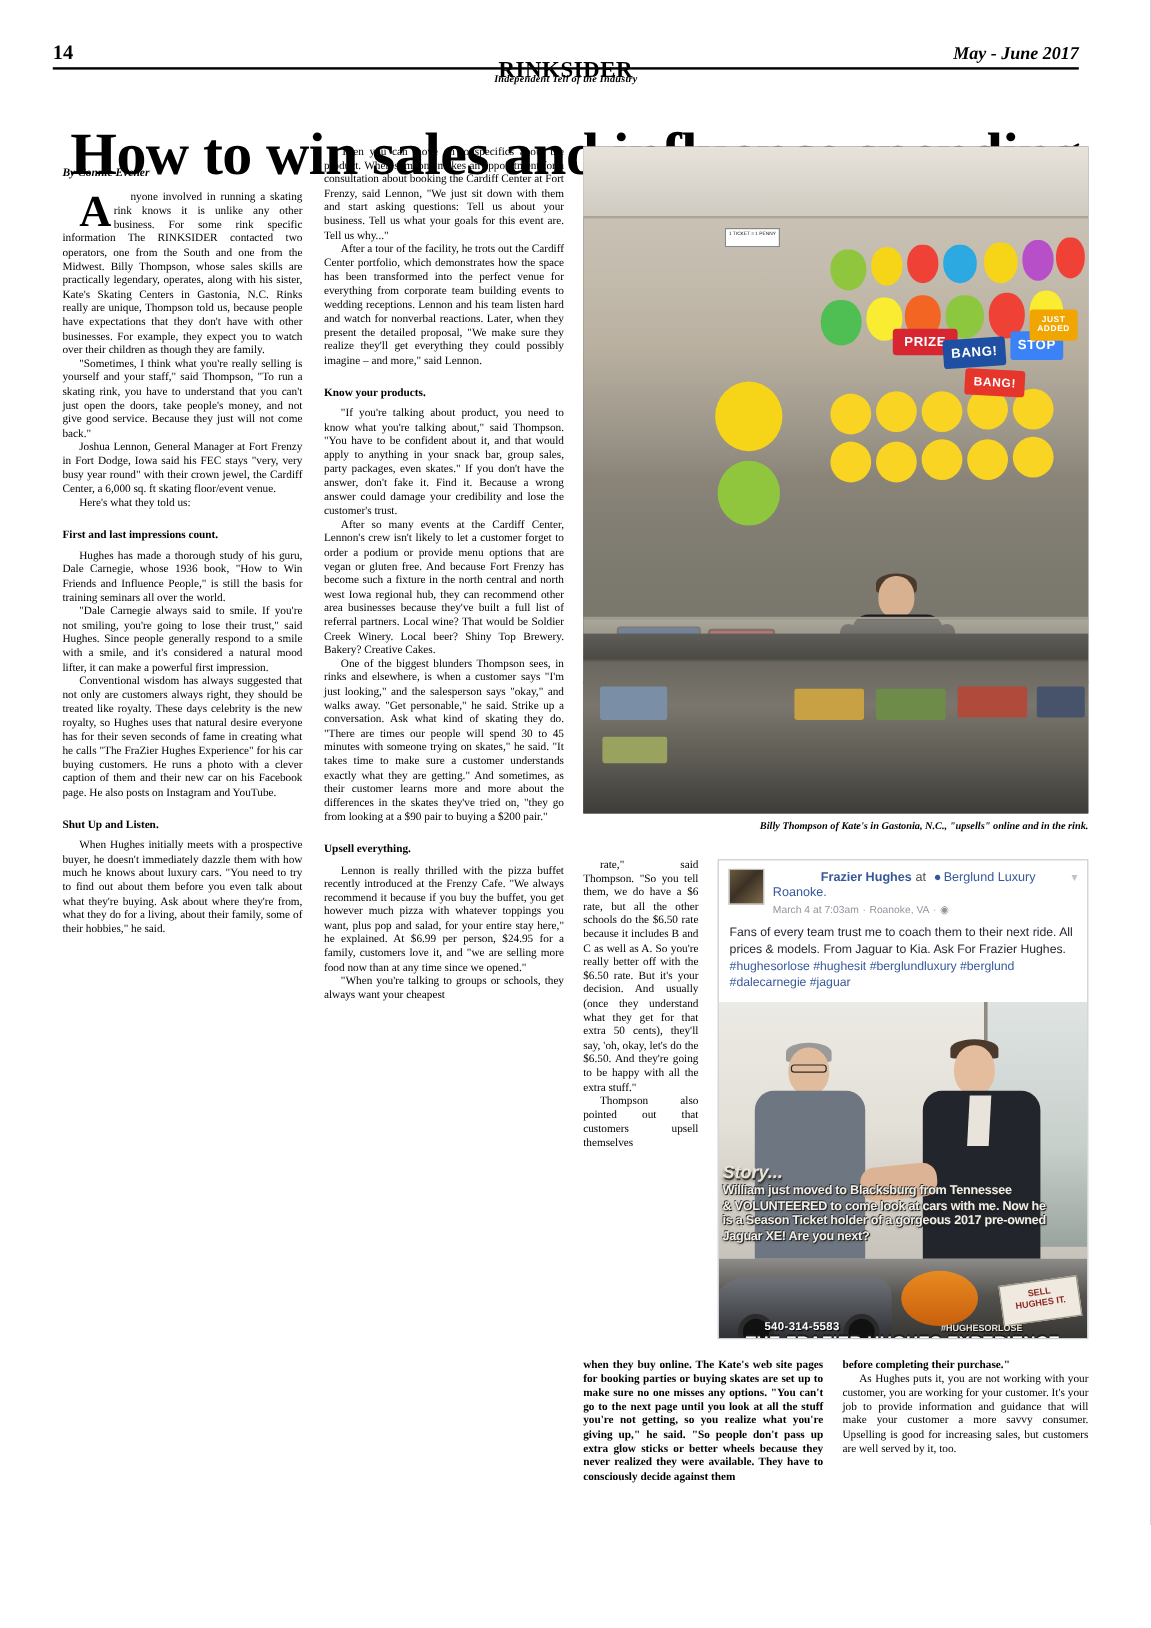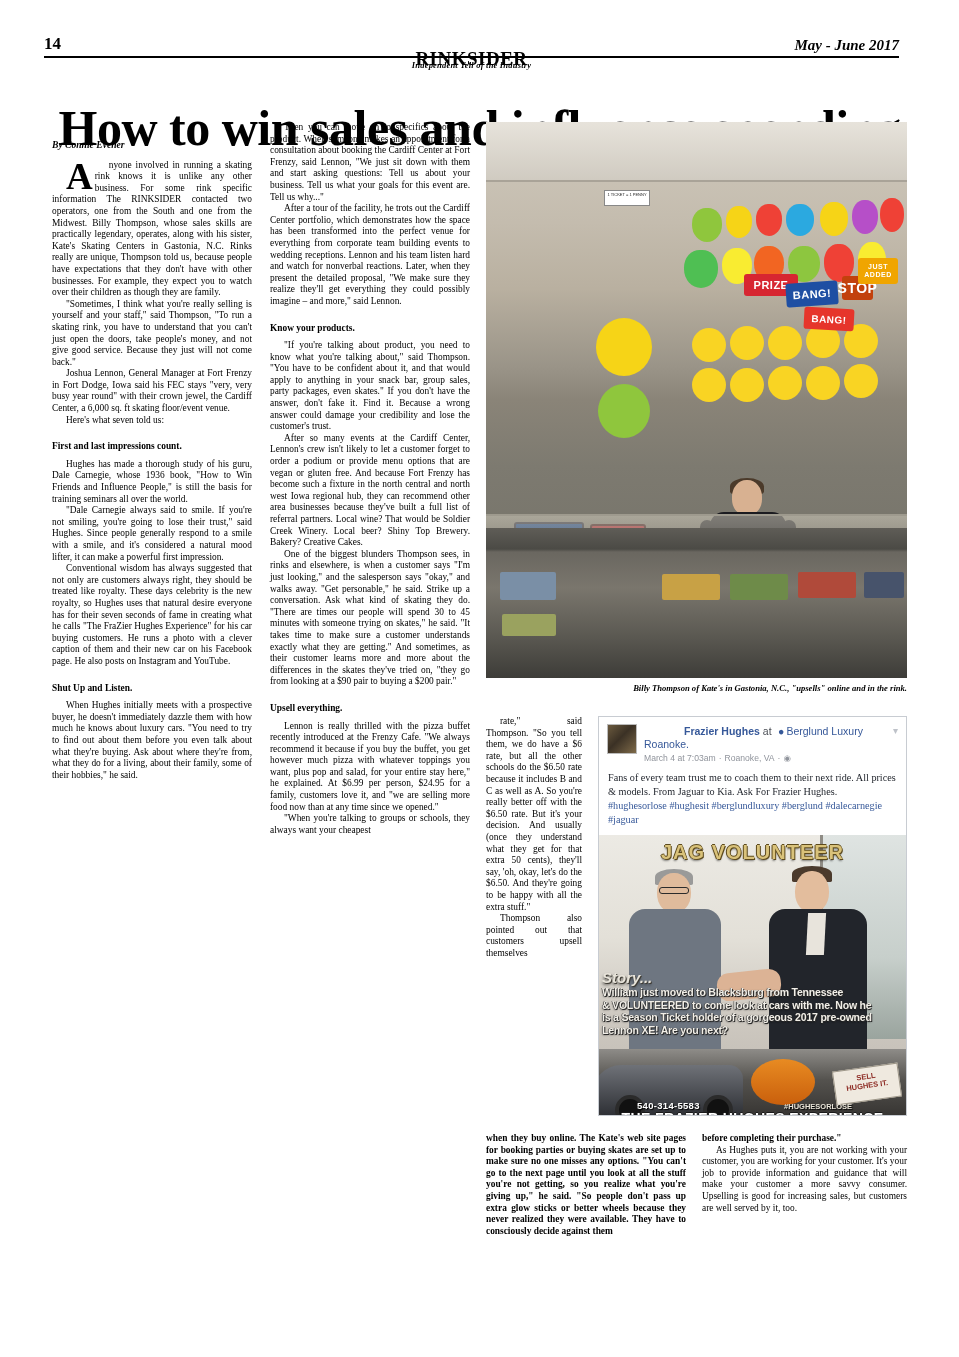--- a/index.html
+++ b/index.html
@@ -241,21 +241,21 @@
   .fb-place { font-size: 10.5px; color:#365899; display:inline; margin-left:2px;}
   .fb-sub { font-size: 8.6px; color: #90949c; margin-top: 2px; }
   .fb-dot { margin: 0 3px; }
   .fb-globe{ display:inline-block; }
   .fb-caret {
     position: absolute; right: 8px; top: 8px;
     font-size: 10px; color: #bec2c9;
   }
   .fb-body {
     padding: 5px 9px 8px 9px;
-    font-size: 10.2px; line-height: 14px; color: #1d2129; font-family: Liberation Serif, serif;
+    font-size: 10.2px; line-height: 14px; color: #1d2129;
   }
   .fb-tag { color: #365899; }
   .fb-photo {
     position: relative;
     width: 100%; height: 292px;
     background: #ded9d2;
     overflow: hidden;
   }
   .jag-window{
     position:absolute; inset:0;
@@ -354,21 +354,21 @@
     <div class="tagline">Independent Tell of the Industry</div>
   </div>
 
   <h1 class="headline">How to win sales and influence spending</h1>
 
   <div class="col" id="col1">
     <p class="byline">By Connie Evener</p>
     <p class="dropcap-para">Anyone involved in running a skating rink knows it is unlike any other business. For some rink specific information The RINKSIDER contacted two operators, one from the South and one from the Midwest. Billy Thompson, whose sales skills are practically legendary, operates, along with his sister, Kate's Skating Centers in Gastonia, N.C. Rinks really are unique, Thompson told us, because people have expectations that they don't have with other businesses. For example, they expect you to watch over their children as though they are family.</p>
     <p>"Sometimes, I think what you're really selling is yourself and your staff," said Thompson, "To run a skating rink, you have to understand that you can't just open the doors, take people's money, and not give good service. Because they just will not come back."</p>
     <p>Joshua Lennon, General Manager at Fort Frenzy in Fort Dodge, Iowa said his FEC stays "very, very busy year round" with their crown jewel, the Cardiff Center, a 6,000 sq. ft skating floor/event venue.</p>
-    <p>Here's what seven told us:</p>
+    <p>Here's what they told us:</p>
     <p class="subhead">First and last impressions count.</p>
     <p>Hughes has made a thorough study of his guru, Dale Carnegie, whose 1936 book, "How to Win Friends and Influence People," is still the basis for training seminars all over the world.</p>
     <p>"Dale Carnegie always said to smile. If you're not smiling, you're going to lose their trust," said Hughes. Since people generally respond to a smile with a smile, and it's considered a natural mood lifter, it can make a powerful first impression.</p>
     <p>Conventional wisdom has always suggested that not only are customers always right, they should be treated like royalty. These days celebrity is the new royalty, so Hughes uses that natural desire everyone has for their seven seconds of fame in creating what he calls "The FraZier Hughes Experience" for his car buying customers. He runs a photo with a clever caption of them and their new car on his Facebook page. He also posts on Instagram and YouTube.</p>
     <p class="subhead">Shut Up and Listen.</p>
     <p>When Hughes initially meets with a prospective buyer, he doesn't immediately dazzle them with how much he knows about luxury cars. "You need to try to find out about them before you even talk about what they're buying. Ask about where they're from, what they do for a living, about their family, some of their hobbies," he said.</p>
   </div>
 
   <div class="col" id="col2">
     <p>Then you can move on to specifics about the product. When someone makes an appointment for a consultation about booking the Cardiff Center at Fort Frenzy, said Lennon, "We just sit down with them and start asking questions: Tell us about your business. Tell us what your goals for this event are. Tell us why..."</p>
@@ -412,21 +412,21 @@
     <div class="prize" style="left:244px; top:246px; width:34px; height:34px; background:#f9d423;"></div>
     <div class="prize" style="left:282px; top:244px; width:34px; height:34px; background:#f9d423;"></div>
     <div class="prize" style="left:320px; top:244px; width:34px; height:34px; background:#f9d423;"></div>
     <div class="prize" style="left:358px; top:242px; width:34px; height:34px; background:#f9d423;"></div>
 
     <div class="prize" style="left:110px; top:196px; width:56px; height:58px; background:#f6d417;"></div>
     <div class="prize" style="left:112px; top:262px; width:52px; height:54px; background:#8fc63d;"></div>
 
     <div class="sign" style="left:258px; top:152px; width:54px; height:22px; background:#d72631; font-size:11px;">PRIZE</div>
     <div class="sign" style="left:300px; top:160px; width:52px; height:24px; background:#1f4fa3; font-size:11px; transform:rotate(-4deg);">BANG!</div>
-    <div class="sign" style="left:356px; top:154px; width:31px; height:24px; background:#c2410c; font-size:14px;">STOP</div>
+    <div class="sign" style="left:356px; top:154px; width:44px; height:24px; background:#3b82f6; font-size:11px;">STOP</div>
     <div class="sign" style="left:318px; top:186px; width:50px; height:22px; background:#e6352b; font-size:10px; transform:rotate(3deg);">BANG!</div>
     <div class="sign" style="left:372px; top:136px; width:40px; height:26px; background:#f0a500; font-size:7px; white-space:pre-line; line-height:8px;">JUST
 ADDED</div>
 
     <div class="pepsi">
       <div class="pepsi-label">PEPSI</div>
     </div>
     <div class="coke"></div>
 
     <div class="person">
@@ -472,42 +472,41 @@
     <div class="fb-body">
       <span>Fans of every team trust me to coach them to their next ride. All prices &amp;</span>
       <span>models. From Jaguar to Kia. Ask For Frazier Hughes.</span>
       <span class="fb-tag">#hughesorlose</span>
       <span class="fb-tag">#hughesit #berglundluxury #berglund #dalecarnegie #jaguar</span>
     </div>
 
     <div class="fb-photo">
       <div class="jag-window"></div>
       <div class="jag-glass"></div>
-      <div class="jag-title">JAG VOLUNTEER</div>
 
       <div class="jag-man">
         <div class="m1-hair"></div>
         <div class="m1-head"></div>
         <div class="m1-glass"></div>
         <div class="m1-body"></div>
       </div>
       <div class="jag-man">
         <div class="m2-hair"></div>
         <div class="m2-head"></div>
         <div class="m2-body"></div>
         <div class="m2-shirt"></div>
       </div>
       <div class="hands"></div>
 
       <div class="jag-story">
         <div class="story-word">Story...</div>
         <div class="story-lines">William just moved to  Blacksburg from Tennessee</div>
         <div class="story-lines">&amp; VOLUNTEERED to come look at cars with me. Now he</div>
         <div class="story-lines">is a Season Ticket holder of a gorgeous 2017 pre-owned</div>
-        <div class="story-lines">Lennon XE! Are you next?</div>
+        <div class="story-lines">Jaguar XE! Are you next?</div>
       </div>
 
       <div class="jag-car">
         <div class="car-body"></div>
         <div class="car-wheel" style="left:16px;"></div>
         <div class="car-wheel" style="left:104px;"></div>
         <div class="pumpkin"></div>
         <div class="plate">
           <div>SELL</div>
           <div>HUGHES IT.</div>

